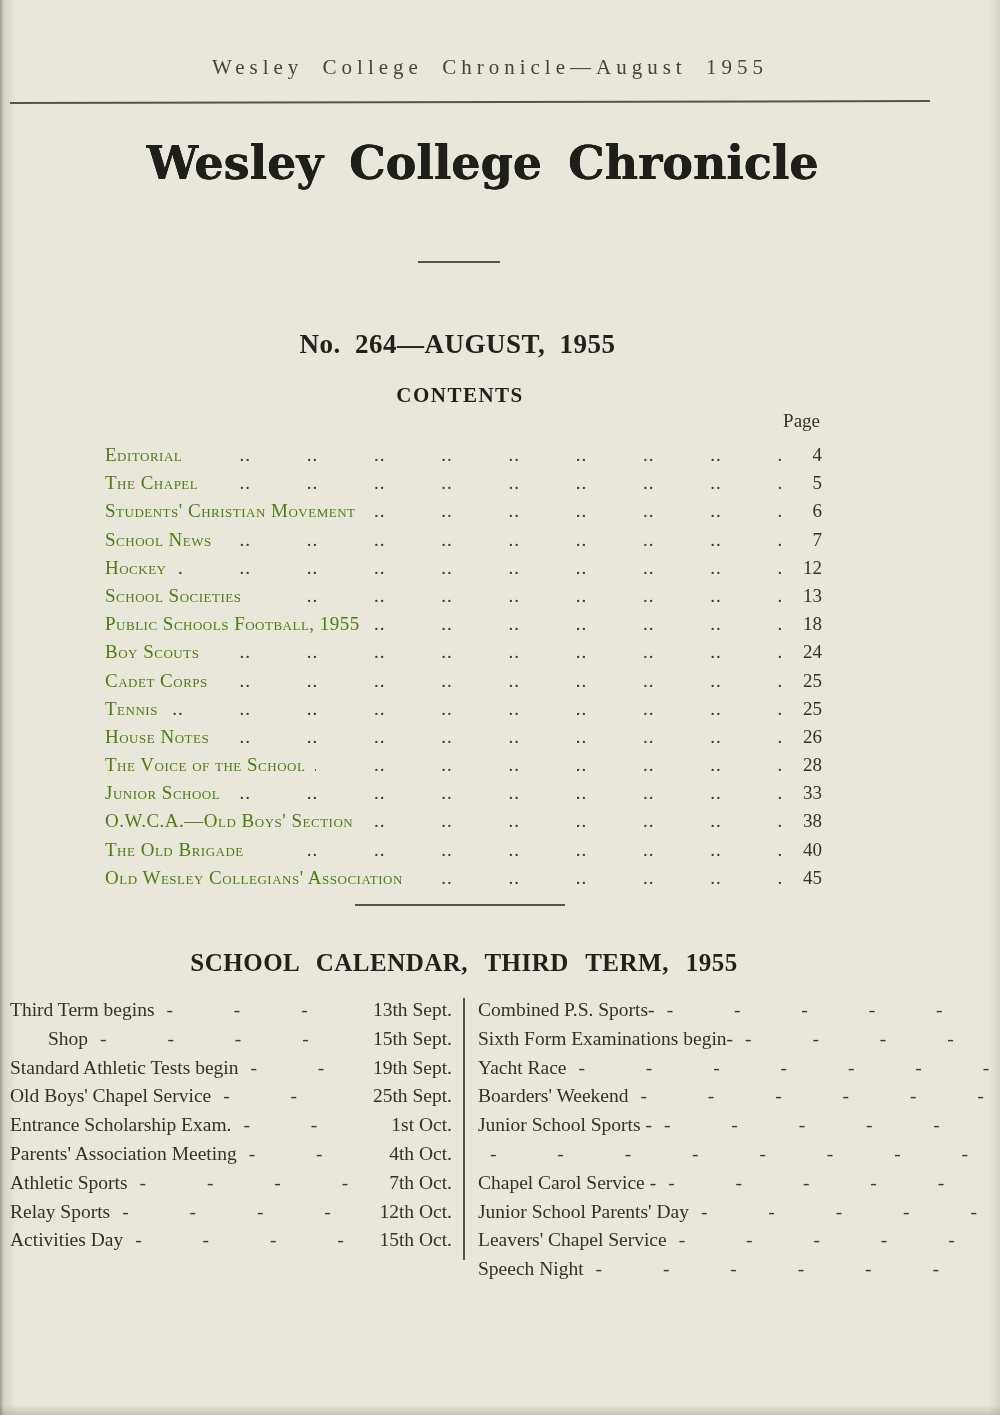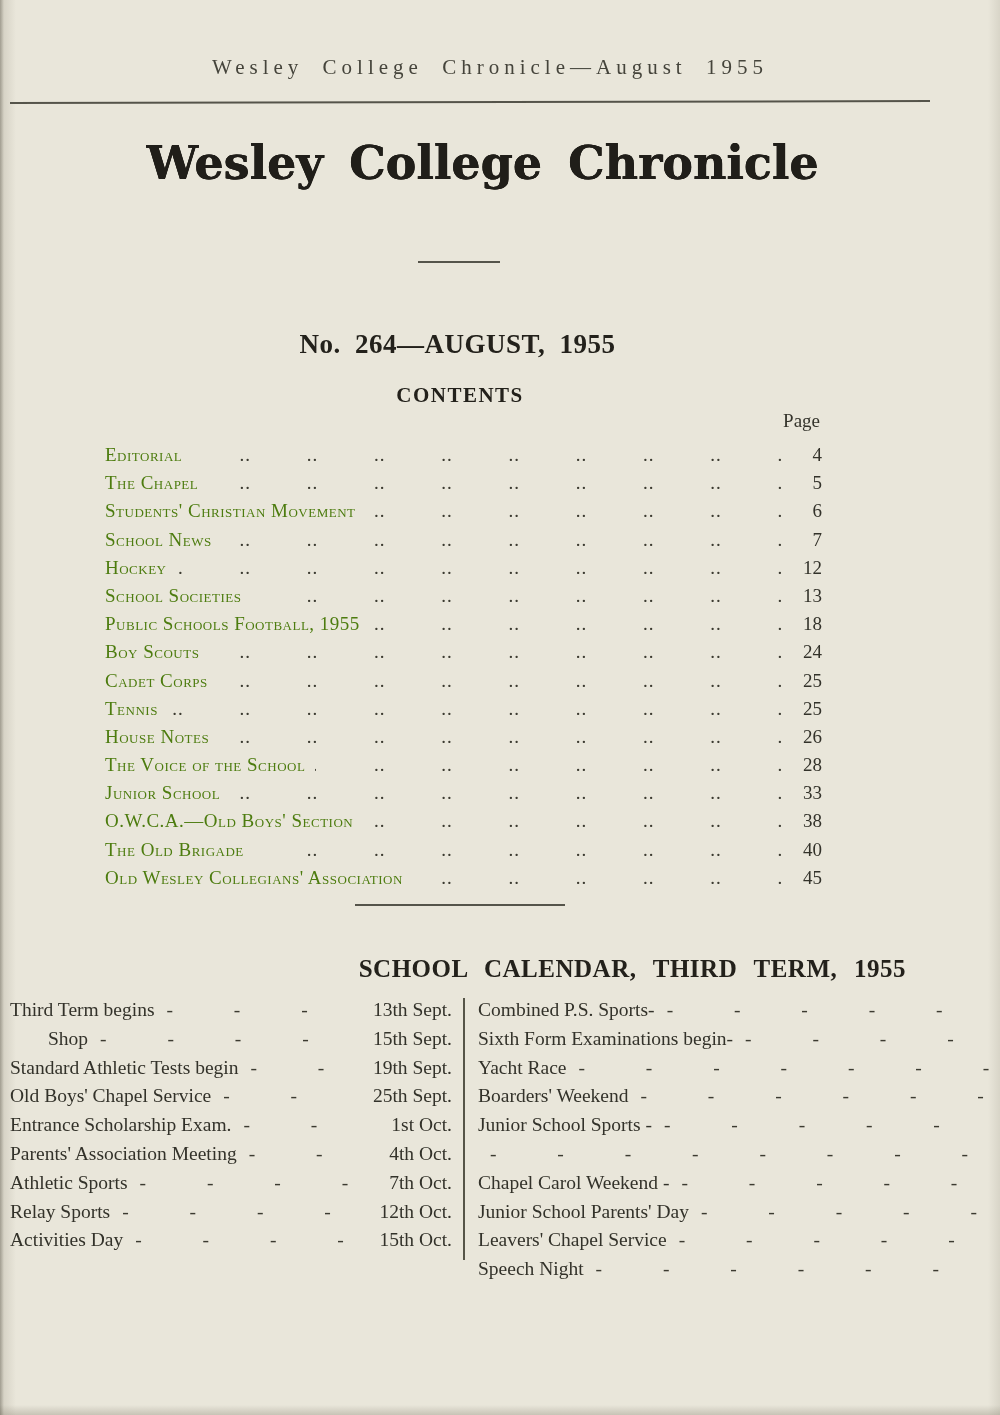--- a/index.html
+++ b/index.html
@@ -55,21 +55,21 @@
     position:relative;z-index:1;background:var(--paper);padding-right:10px;
     font-variant:small-caps;letter-spacing:.5px;white-space:nowrap;color:#4d7c0f;text-align:right;
   }
   .toc-page{
     position:absolute;right:0;top:0;z-index:1;background:var(--paper);
     padding-left:8px;min-width:30px;text-align:right;color:#33322a;
   }
 
   .section-divider{ top:904px;left:355px;width:210px;height:2px;background:var(--rule); }
   .calendar-heading{
-    top:941px;left:8px;right:80px;margin:14px;text-align:right;
+    top:941px;left:8px;right:80px;margin:8px;text-align:center;
     font-weight:bold;font-size:25px;letter-spacing:.5px;word-spacing:10px;color:#23211b;
   }
 
   .calendar{ top:996px;left:10px;right:34px;display:flex;font-size:19.5px;color:#33322a; }
   .cal-col{ }
   .cal-col.left{ width:442px; }
   .cal-col.right{ margin-left:26px;flex:1;padding-right:30px; }
   .cal-divider{
     position:absolute;left:453px;top:2px;width:2px;height:262px;background:#565548;
   }
@@ -184,21 +184,21 @@
         <span class="cal-leader">- - - - - - - - - - </span>
       </div>
       <div class="cal-row">
         <span class="cal-label">Junior School Sports -</span>
         <span class="cal-leader">- - - - - - - - - - </span>
       </div>
       <div class="cal-row">
         <span class="cal-leader">- - - - - - - - - - </span>
       </div>
       <div class="cal-row">
-        <span class="cal-label">Chapel Carol Weekend -</span>
+        <span class="cal-label">Chapel Carol Service -</span>
         <span class="cal-leader">- - - - - - - - - - </span>
       </div>
       <div class="cal-row">
         <span class="cal-label">Junior School Parents' Day</span>
         <span class="cal-leader">- - - - - - - - - - </span>
       </div>
       <div class="cal-row">
         <span class="cal-label">Leavers' Chapel Service</span>
         <span class="cal-leader">- - - - - - - - - - </span>
       </div>

